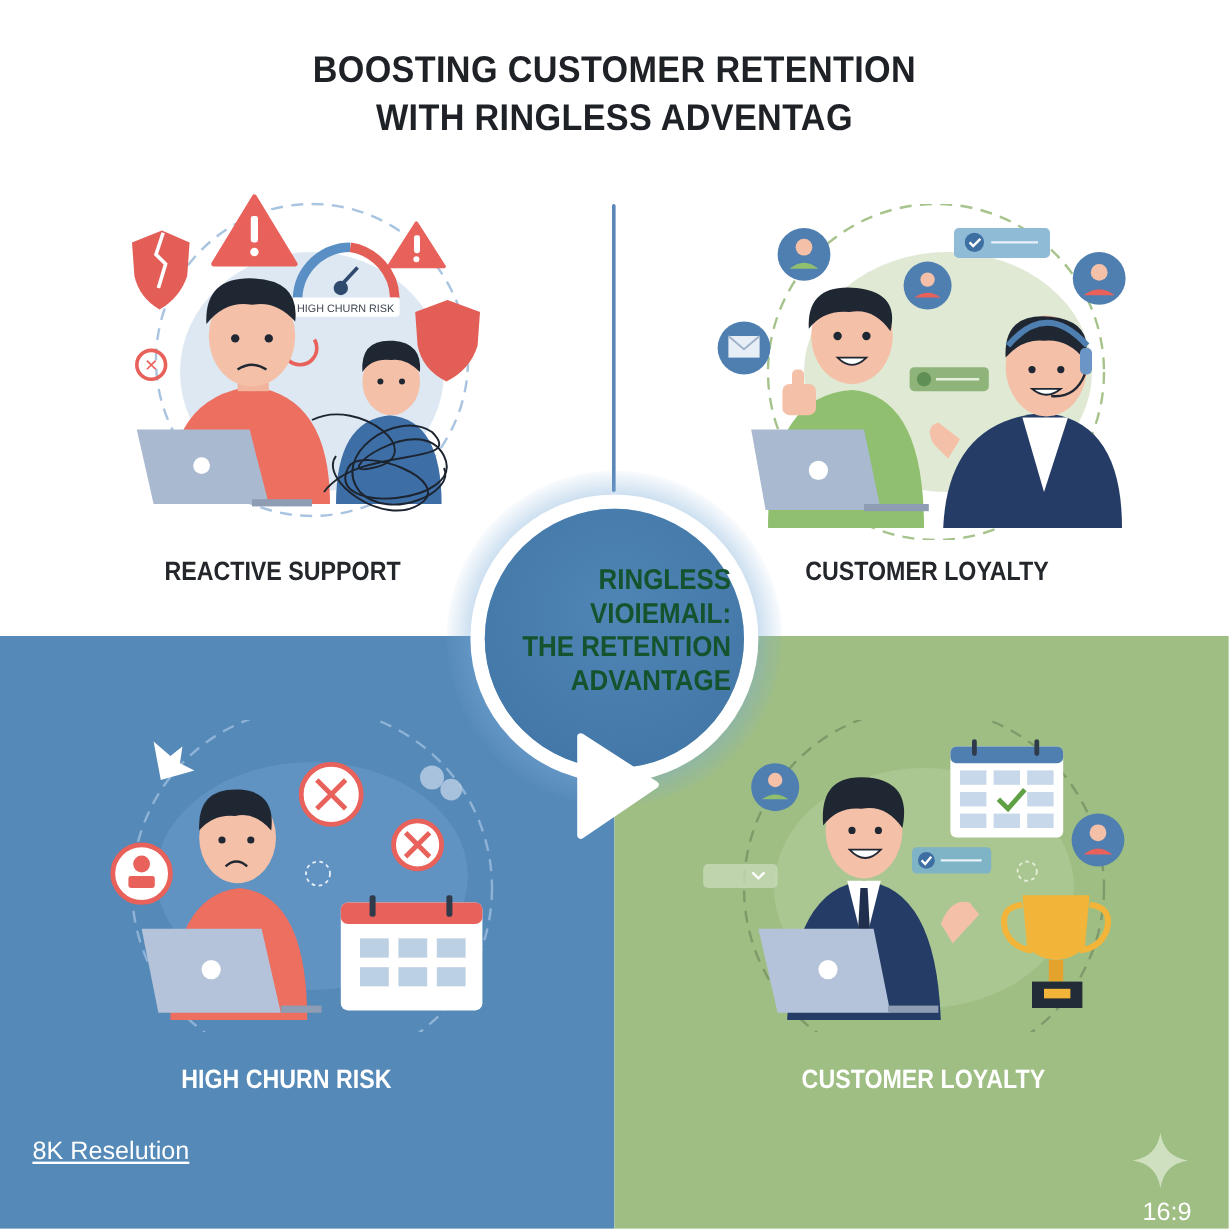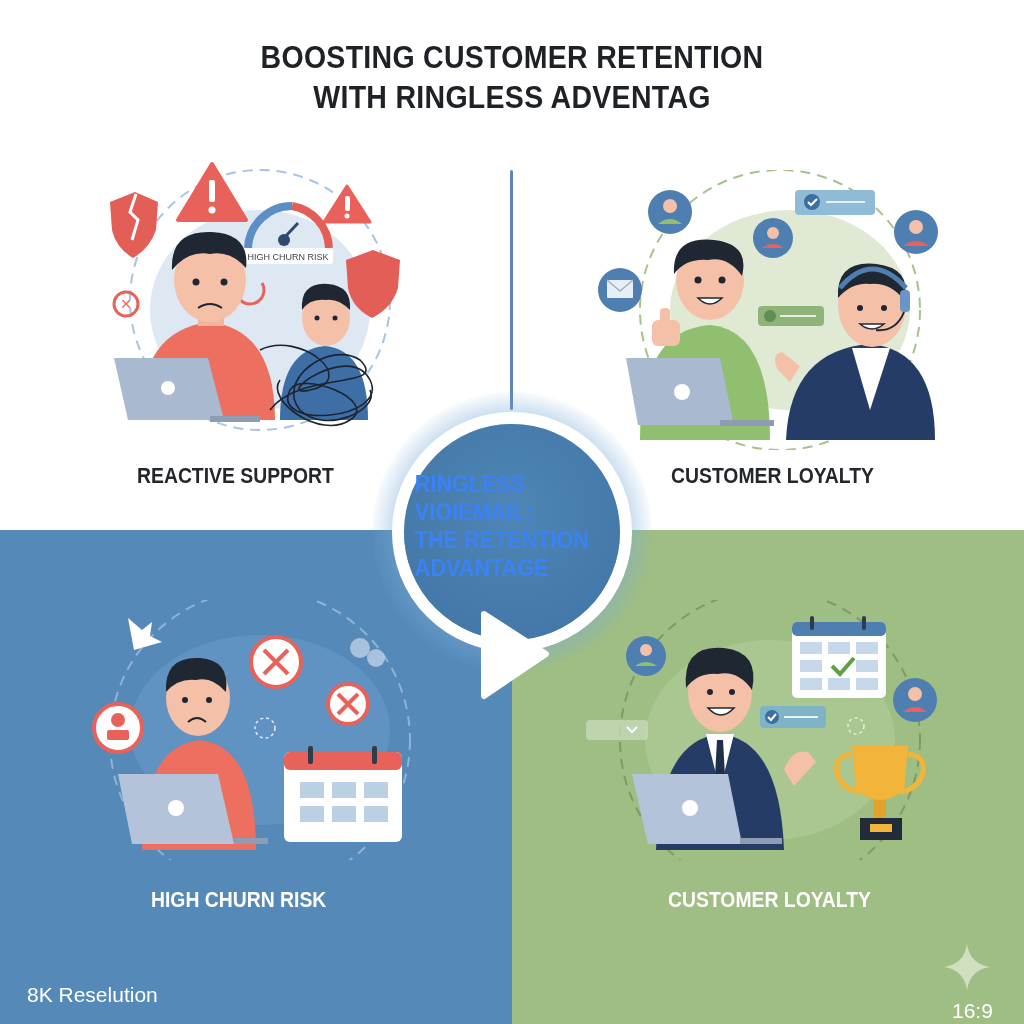--- a/index.html
+++ b/index.html
@@ -10,21 +10,21 @@
   .divider{left:510px;top:170px;width:3px;height:240px;background:#5a86b8;border-radius:2px;}
   .panel-bl{left:0;top:530px;width:512px;height:494px;background:#5589b8;}
   .panel-br{left:512px;top:530px;width:512px;height:494px;background:#9fbe83;}
   .label{font-family:"Liberation Sans",sans-serif;font-weight:bold;font-size:22px;white-space:nowrap;transform:scaleX(0.88);transform-origin:left center;}
   .label.dark{color:#23262b;}
   .label.light{color:#ffffff;}
   .footer{font-family:"Liberation Sans",sans-serif;font-size:21px;color:#ffffff;white-space:nowrap;}
   .center-glow{left:372px;top:392px;width:280px;height:280px;border-radius:50%;background:radial-gradient(circle, rgba(120,170,215,0.55) 55%, rgba(150,195,235,0.0) 72%);}
   .center-ring{left:392px;top:412px;width:240px;height:240px;border-radius:50%;border:12px solid #ffffff;box-sizing:border-box;}
   .center-disc{left:404px;top:424px;width:216px;height:216px;border-radius:50%;background:radial-gradient(circle at 50% 40%, #4f86b6, #3f73a3);}
-  .center-text{left:404px;top:470px;width:216px;text-align:left;color:#3b82f6;font-weight:bold;font-size:24px;line-height:28px;font-family:"Liberation Sans",sans-serif;}
+  .center-text{left:404px;top:470px;width:216px;text-align:right;color:#14532d;font-weight:bold;font-size:24px;line-height:28px;font-family:"Liberation Sans",sans-serif;}
   .center-text div{white-space:nowrap;transform:scaleX(0.9);}
   .illus{position:absolute;}
 </style>
 </head>
 <body>
 
 <div class="abs title">
   <div>BOOSTING CUSTOMER RETENTION</div>
   <div>WITH RINGLESS ADVENTAG</div>
 </div>
@@ -307,17 +307,17 @@
 <div class="abs center-text">
   <div>RINGLESS</div>
   <div>VIOIEMAIL:</div>
   <div>THE RETENTION</div>
   <div>ADVANTAGE</div>
 </div>
 
 <div class="abs label light" style="left:151px;top:887px;">HIGH CHURN RISK</div>
 <div class="abs label light" style="left:668px;top:887px;">CUSTOMER LOYALTY</div>
 
-<div class="abs footer" style="left:27px;top:983px;">8K Reselution</div>
+<div class="abs footer" style="left:27px;top:948px;text-decoration:underline;">8K Reselution</div>
 <svg class="abs" style="left:942px;top:942px;" width="50" height="50" viewBox="0 0 50 50">
   <path d="M25 2 Q28 22 48 25 Q28 28 25 48 Q22 28 2 25 Q22 22 25 2 Z" fill="#cfe0c0"></path>
 </svg>
 <div class="abs footer" style="left:952px;top:975px;margin-top:24px;">16:9</div>
 
 </body></html>

